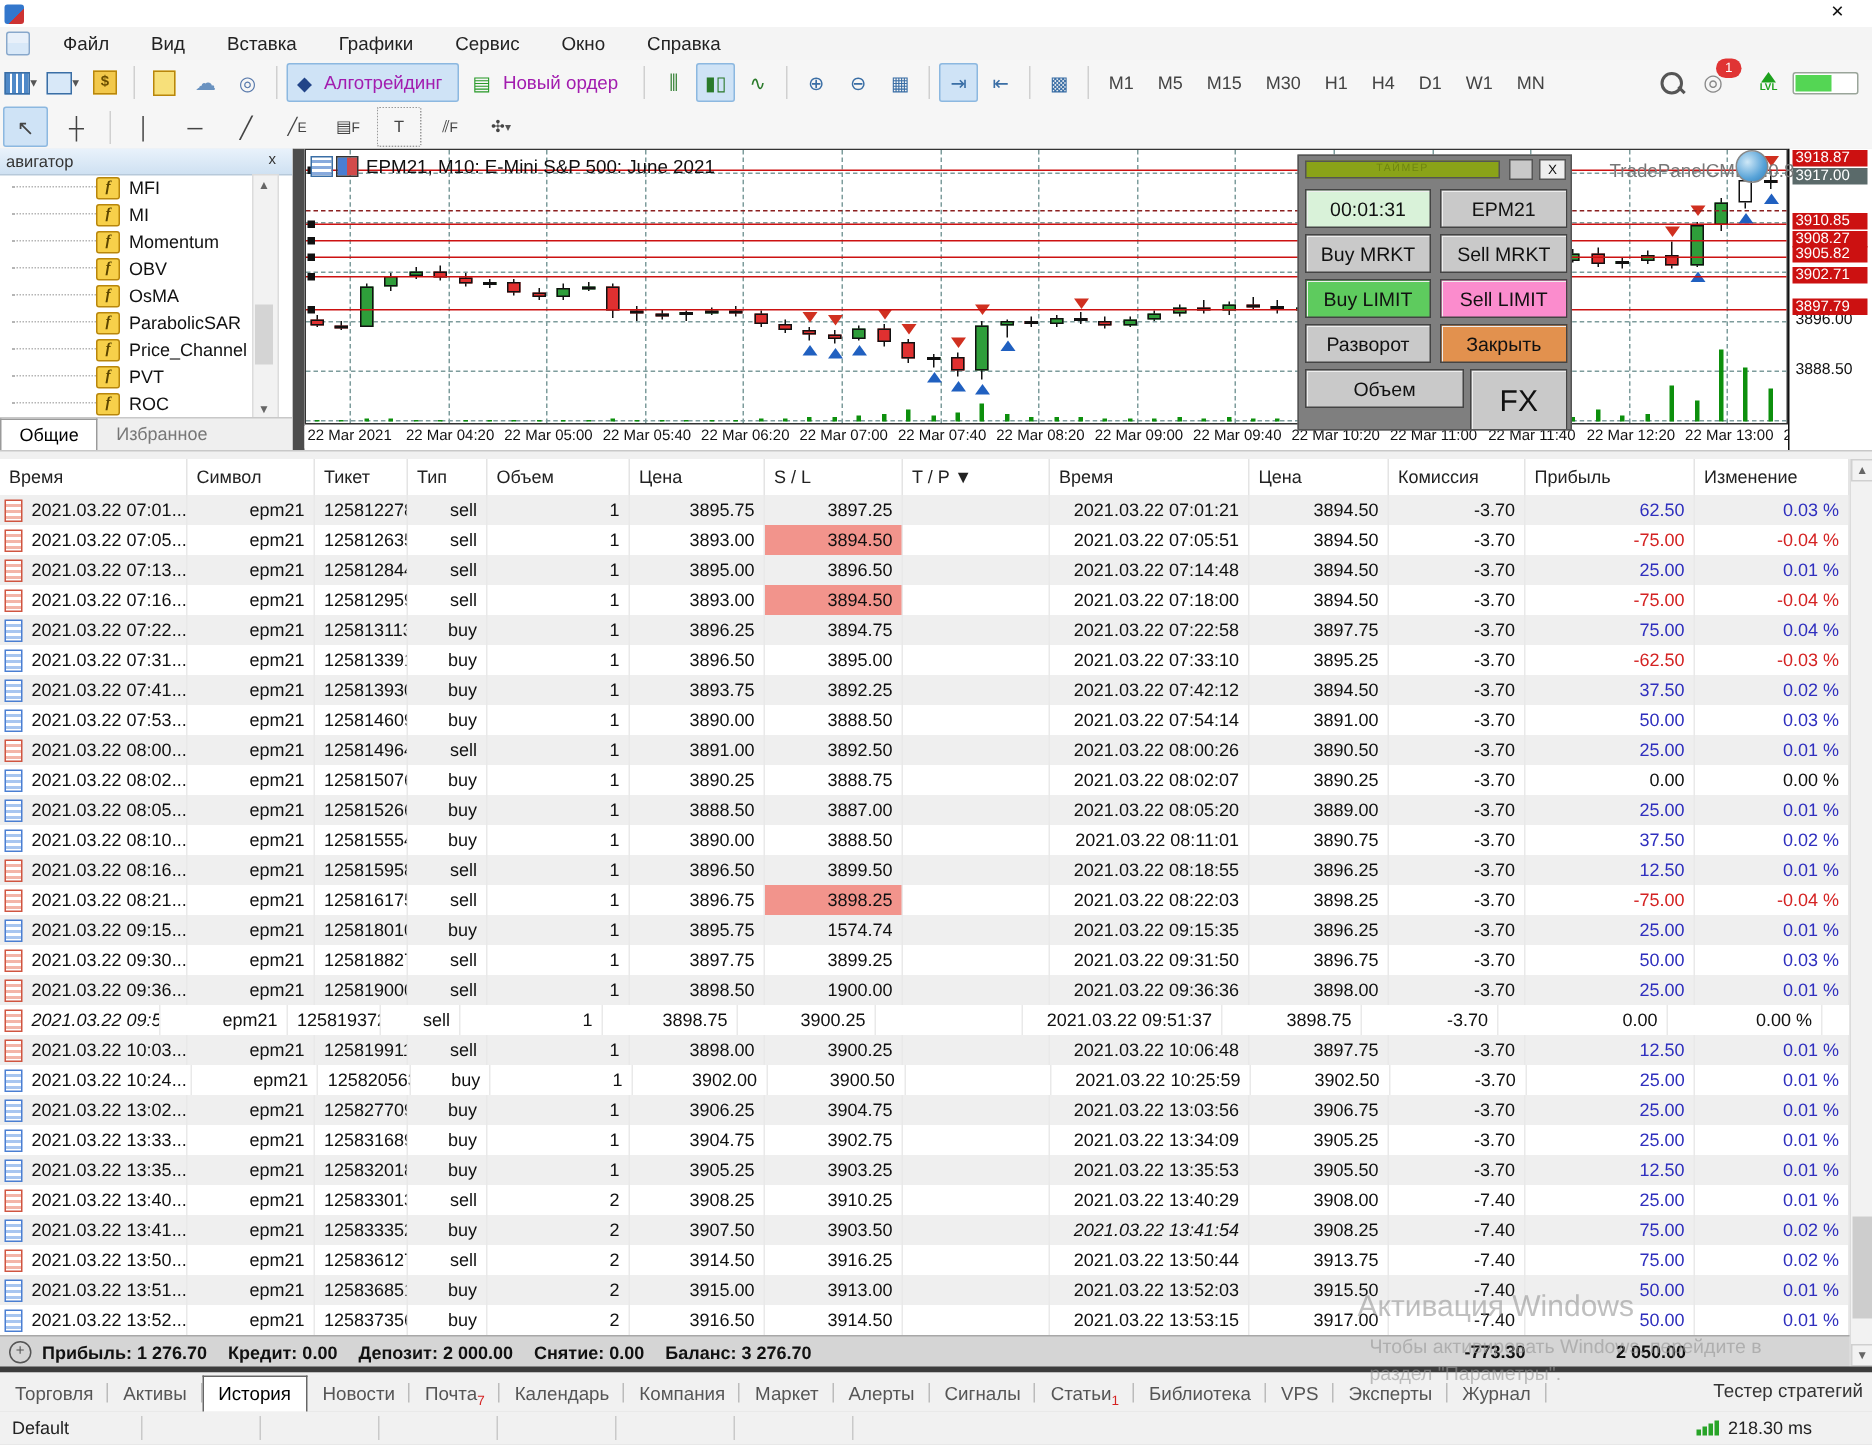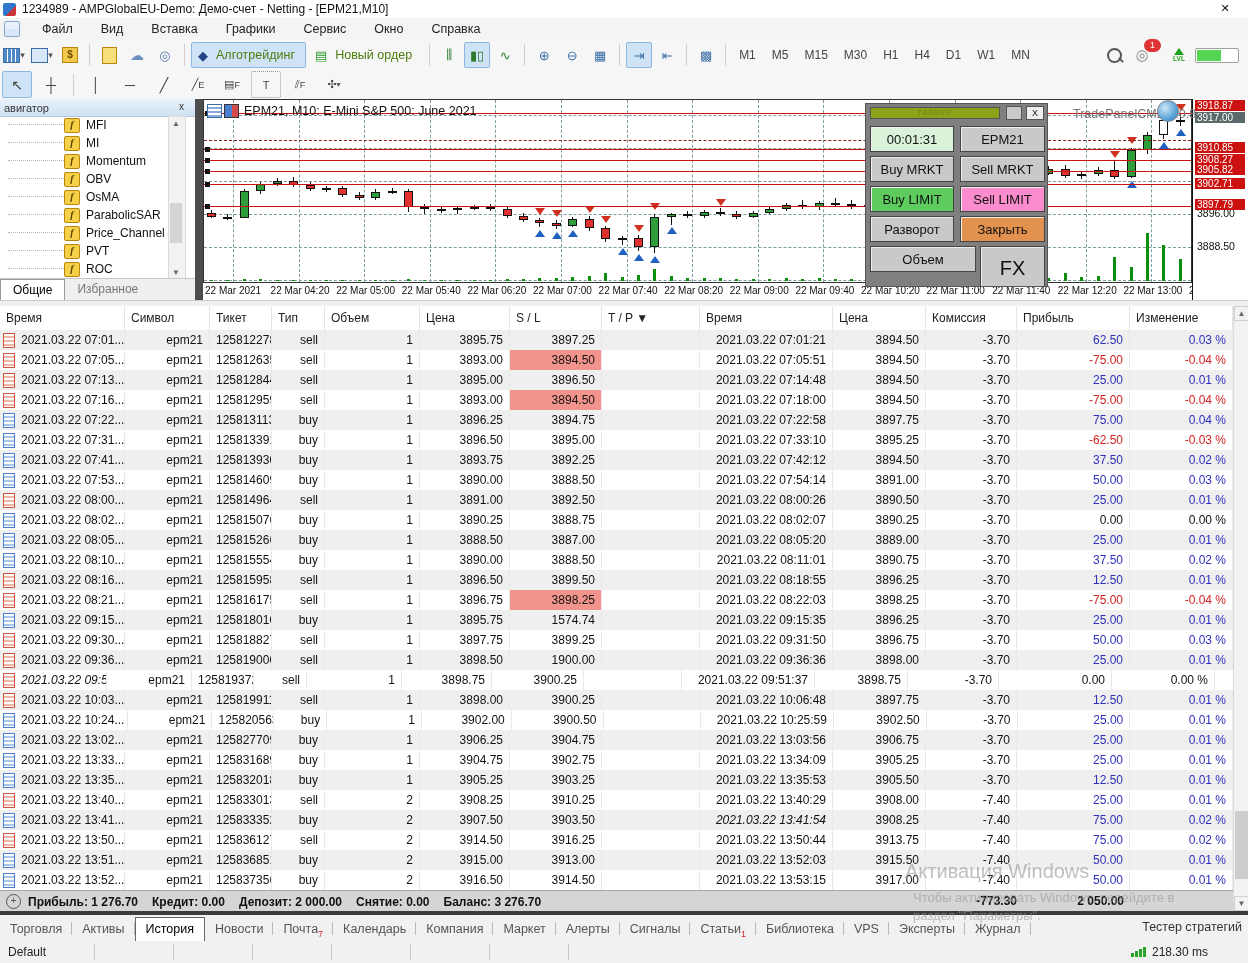--- a/index.html
+++ b/index.html
@@ -11,21 +11,21 @@
   .app-ico{width:13px;height:13px;margin:0 6px 0 3px;background:linear-gradient(135deg,#3377cc 60%,#cc3333 60%);border-radius:2px;}
   .title-text{font-size:12px;color:#111;}
   .win-close{position:absolute;right:14px;top:1px;width:18px;height:15px;text-align:center;line-height:15px;font-size:11px;color:#111;}
   .menubar{left:0;top:18px;width:1248px;height:22px;background:#f4f4f4;border-bottom:1px solid #ddd;display:flex;align-items:center;}
   .menu-doc-ico{width:14px;height:14px;margin:0 8px 0 4px;background:linear-gradient(180deg,#e8f0fa 50%,#d8e8f8 50%);border:1px solid #88a8cc;border-radius:2px;}
   .menu-item{padding:0 14px;height:22px;line-height:22px;font-size:12.5px;color:#222;}
   .toolbar{left:0;top:40px;width:1248px;height:30px;background:#f6f6f6;border-bottom:1px solid #d8d8d8;display:flex;align-items:center;}
   .tbtn{height:24px;min-width:24px;margin:0 1px;display:flex;align-items:center;justify-content:center;border:1px solid transparent;border-radius:2px;font-size:13px;color:#333;}
   .tbtn.sel{background:#cfe3f6;border-color:#8cb8e0;}
   .tsep{width:1px;height:22px;background:#d0d0d0;margin:0 5px;}
-  .tlabel{font-size:12.5px;color:#4d7c0f;padding:0 4px;}
+  .tlabel{font-size:12.5px;color:#a21caf;padding:0 4px;}
   .tf-btn{height:24px;padding:0 8px;display:flex;align-items:center;font-size:12px;color:#444;}
   .badge-red{position:absolute;top:-4px;right:-7px;min-width:13px;height:13px;border-radius:7px;background:#e03434;color:#fff;font-size:9px;line-height:13px;text-align:center;padding:0 2px;}
   .battery{width:42px;height:13px;border:1px solid #9aa59a;border-radius:2px;background:#fff;position:relative;}
   .battery i{position:absolute;left:1px;top:1px;bottom:1px;width:58%;background:#54d654;}
   .lvl{display:flex;flex-direction:column;align-items:center;line-height:7px;}
   .lvl .tri{width:0;height:0;border-left:5px solid transparent;border-right:5px solid transparent;border-bottom:7px solid #1da11d;}
   .lvl .txt{font-size:6.5px;color:#1da11d;font-weight:bold;}
   .mag{width:11px;height:11px;border:2px solid #555;border-radius:50%;position:relative;}
   .mag::after{content:"";position:absolute;left:9px;top:9px;width:6px;height:2px;background:#555;transform:rotate(45deg);}
   .drawbar{left:0;top:70px;width:1248px;height:29px;background:#f6f6f6;border-bottom:1px solid #cfcfcf;display:flex;align-items:center;}
@@ -135,21 +135,20 @@
   
   .wm1{left:905px;top:860px;font-size:20px;color:rgba(140,140,140,0.55);z-index:6;}
   .wm2{left:913px;top:890px;font-size:13px;color:rgba(150,150,150,0.6);z-index:6;}
   .wm3{left:913px;top:908px;font-size:13px;color:rgba(150,150,150,0.6);z-index:6;}
 </style>
 </head>
 <body>
 
 <div class="abs titlebar">
   <span class="app-ico"></span>
-  <span class="title-text">1234989 - AMPGlobalEU-Demo: Демо-счет - Netting - [EPM21,M10]</span>
   <span class="win-close">✕</span>
 </div>
 
 <div class="abs menubar">
   <span class="menu-doc-ico"></span>
   <span id="menu-items" style="display:flex;">
       <div class="menu-item">Файл</div>
       <div class="menu-item">Вид</div>
       <div class="menu-item">Вставка</div>
       <div class="menu-item">Графики</div>

